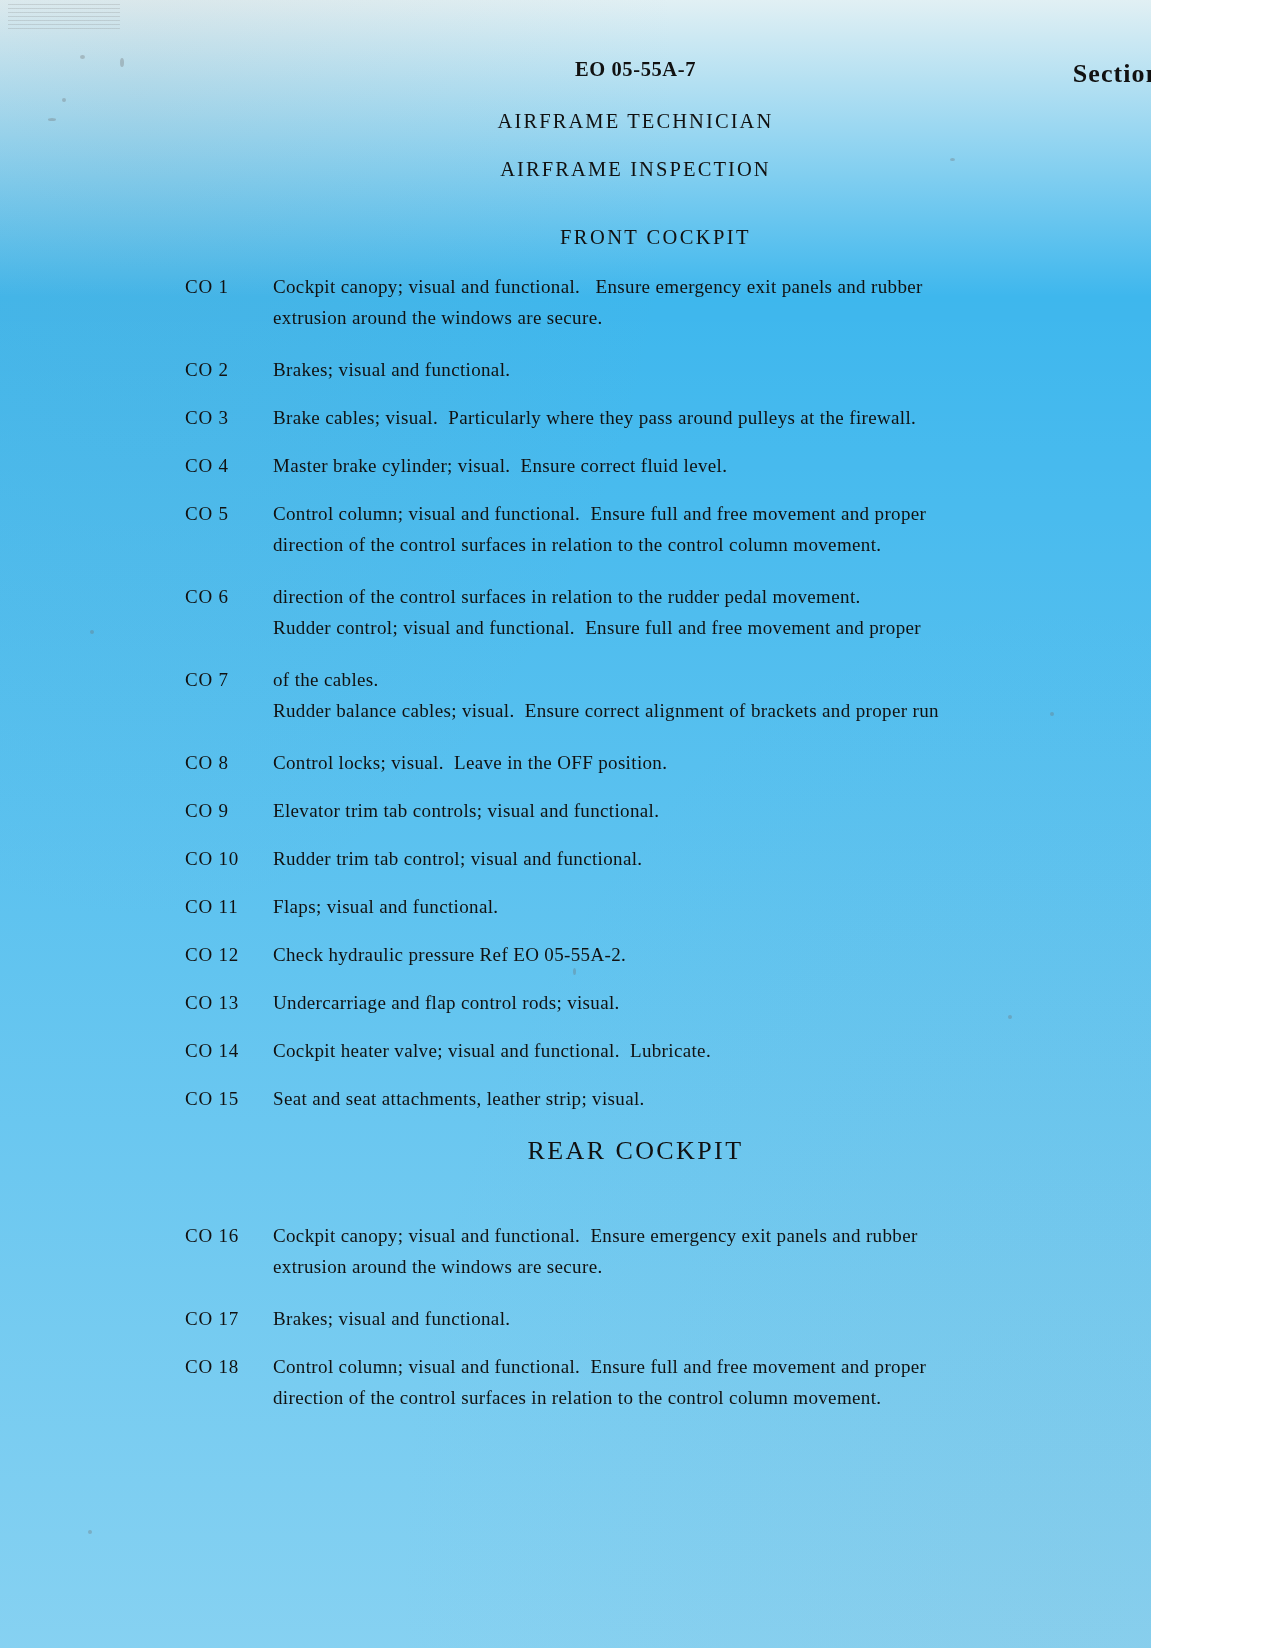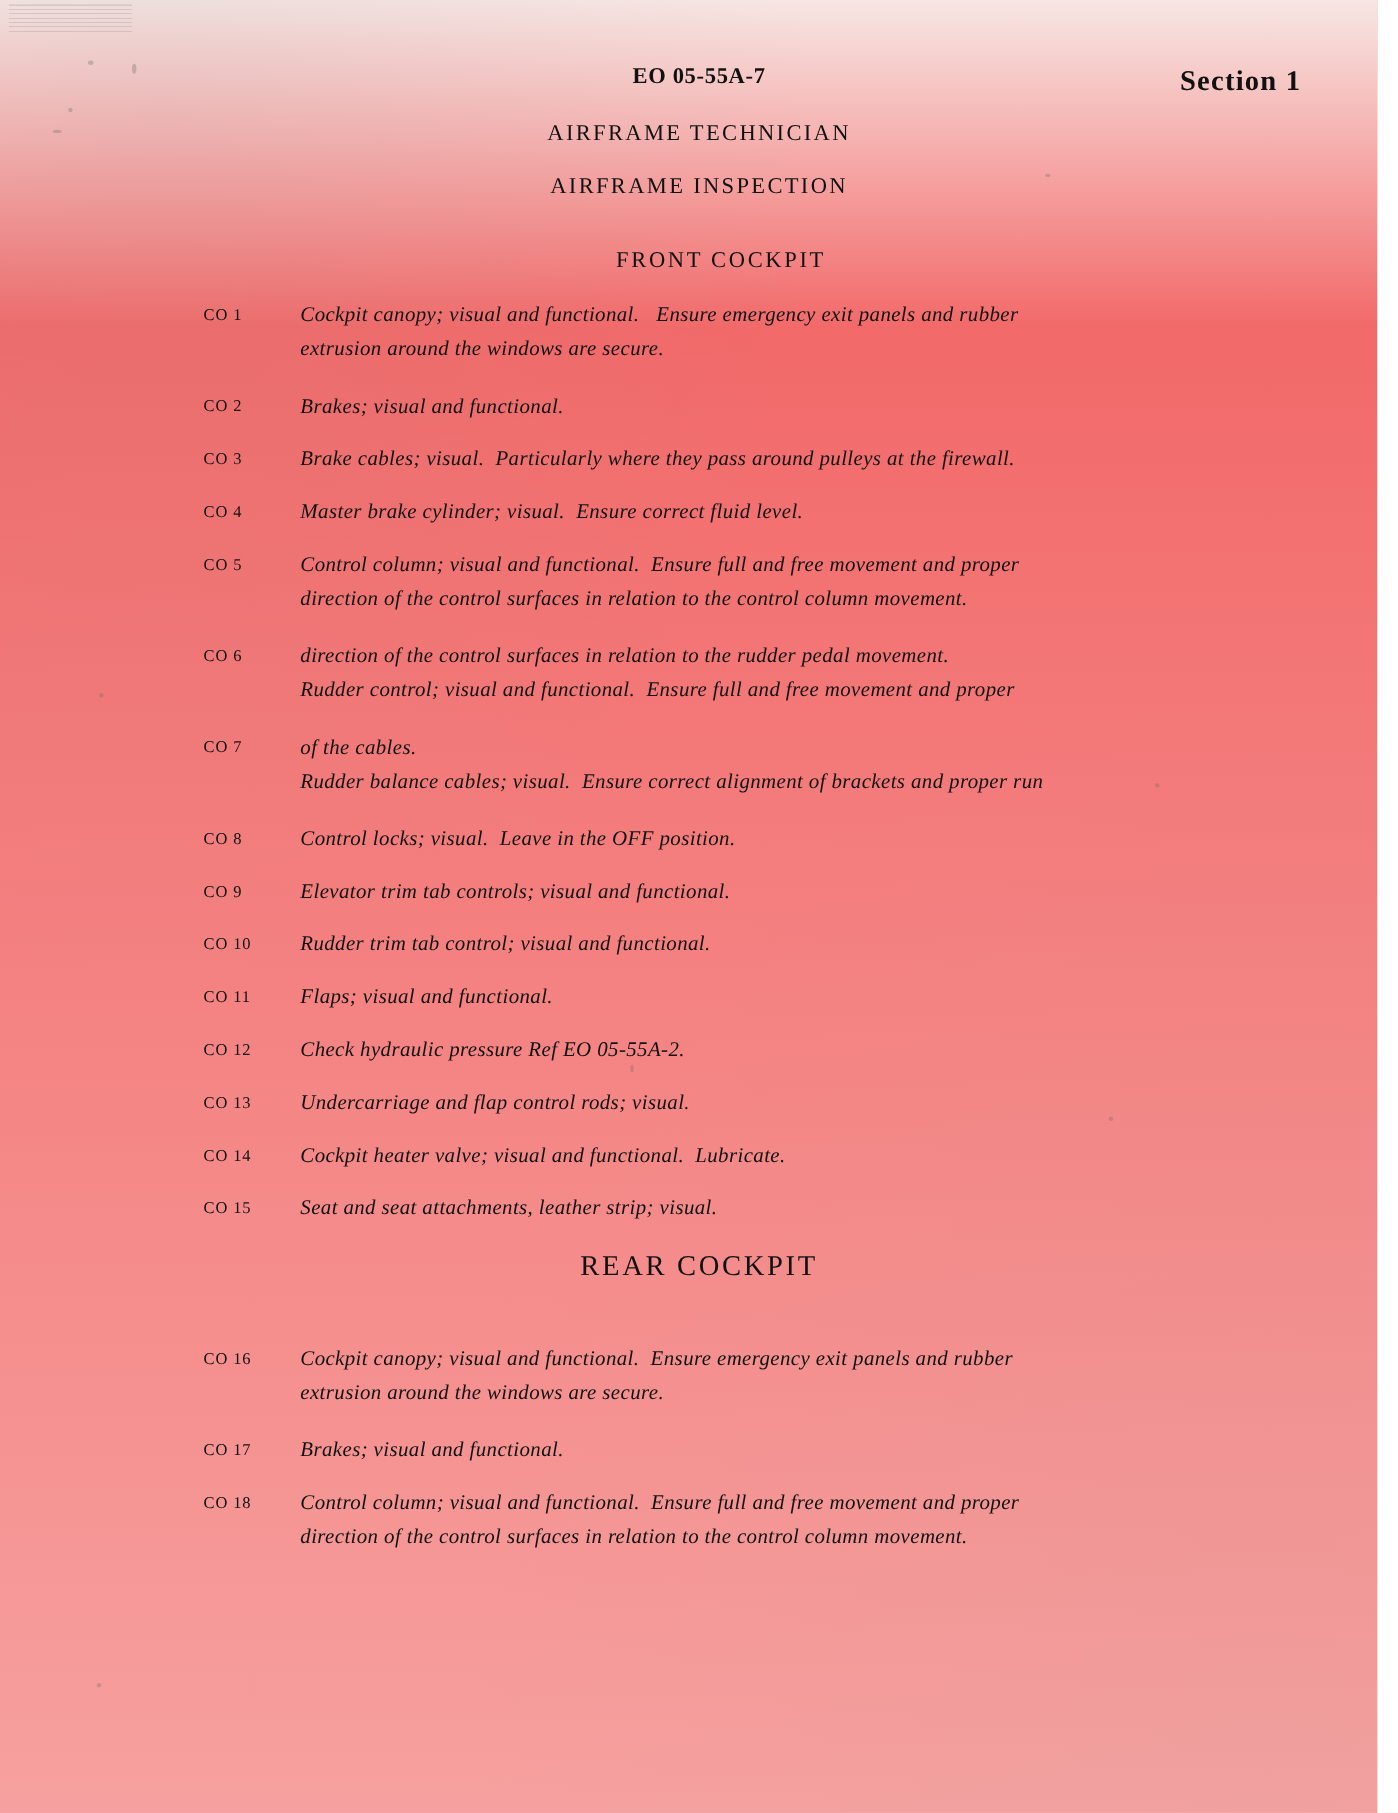--- a/index.html
+++ b/index.html
@@ -2,23 +2,23 @@
 <html><head>
 <meta charset="utf-8">
 <style>
   html, body {
     margin: 0;
     padding: 0;
     background: #ffffff;
   }
   .page {
     position: relative;
-    width: 1252px;
+    width: 1151px;
     height: 1648px;
-    background: #ef4444;
+    background: #0ea5e9;
     font-family: "Liberation Serif", "DejaVu Serif", serif;
     color: #111111;
     overflow: hidden;
   }
   
   .page::before {
     content: "";
     position: absolute;
     inset: 0;
     background:
@@ -99,31 +99,30 @@
   .entry {
     position: relative;
     display: flex;
     align-items: flex-start;
     margin-bottom: 18px;
   }
   .entry.two-line { margin-bottom: 22px; }
 
   .entry-code {
     flex: 0 0 88px;
-    font-size: 15px;
+    font-size: 19px;
     letter-spacing: 0.8px;
     line-height: 30px;
     white-space: nowrap;
   }
   .entry-body {
     flex: 1 1 auto;
     font-size: 19px;
     line-height: 30px;
     letter-spacing: 0.35px;
-    font-style: italic;
   }
   .entry-body .ln {
     display: block;
     white-space: pre-wrap;
   }
   .entry-body .ln + .ln {
     margin-top: 1px;
   }
 
   

